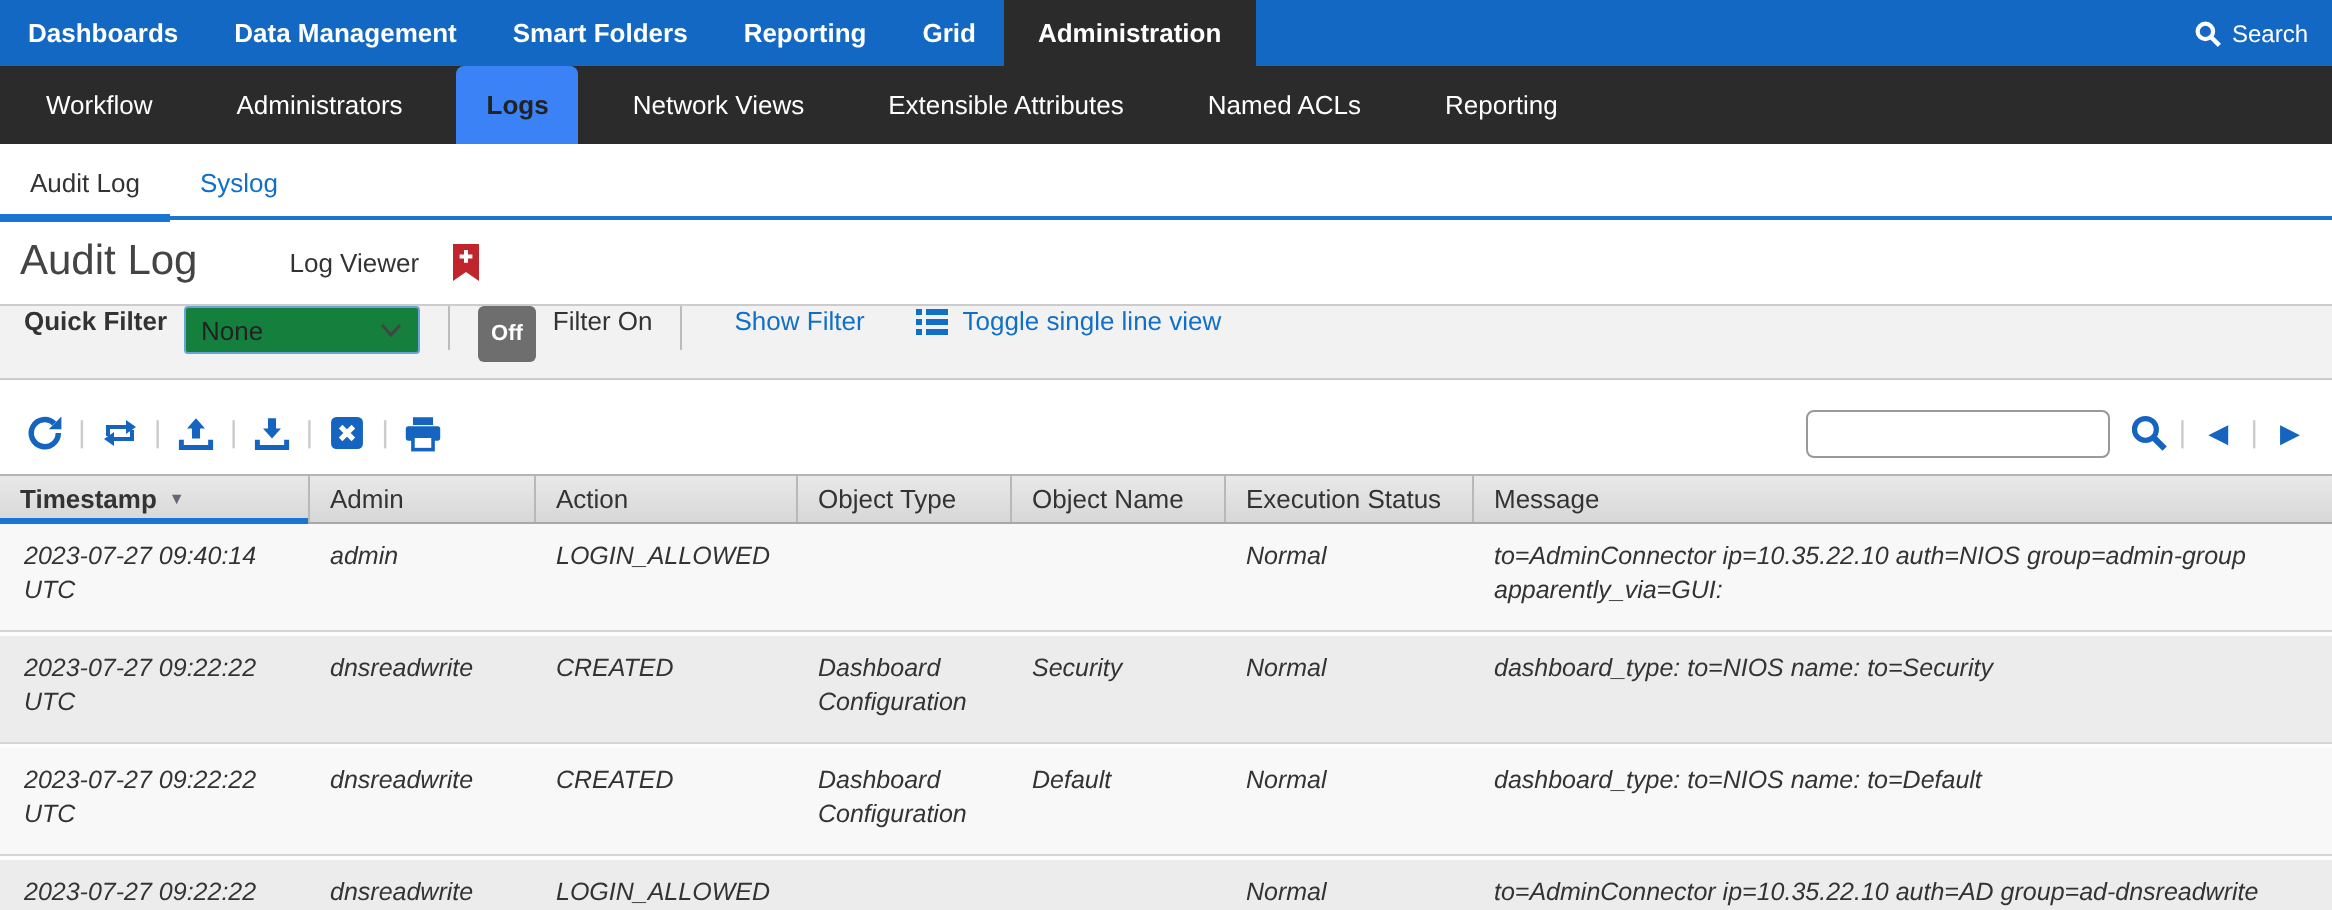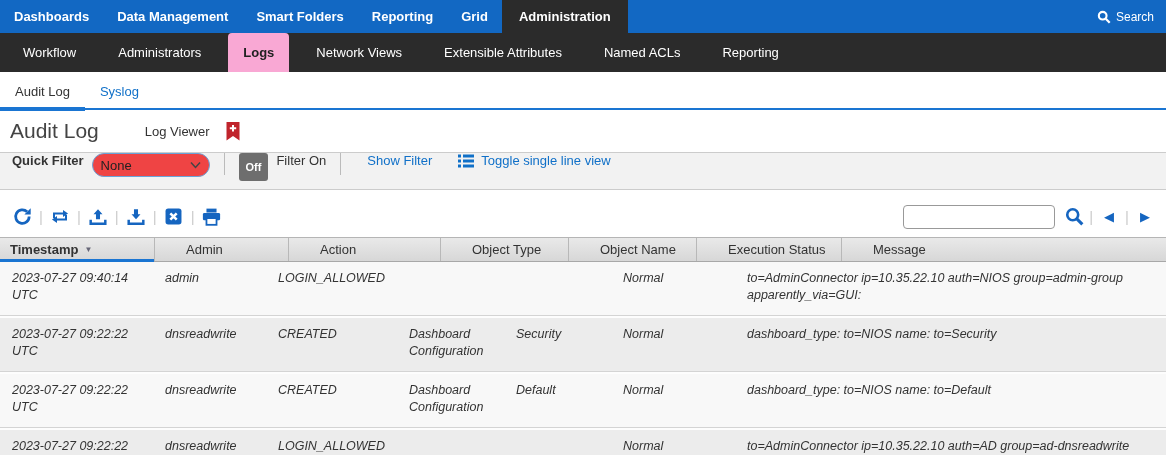--- a/index.html
+++ b/index.html
@@ -12,39 +12,39 @@
                  font-size:13px; font-weight:bold; cursor:pointer; }
   .topnav-item.active { background:#2b2b2b; padding:0 17px; }
   .topnav-spacer { flex:1; }
   .topnav-search { display:flex; align-items:center; gap:5px; padding:0 12px; color:#fff;
                    font-size:12px; cursor:pointer; }
 
   
   .subnav { height:39px; background:#2b2b2b; display:flex; align-items:stretch; padding-left:2px; }
   .subnav-item { display:flex; align-items:center; padding:0 15px; margin:0 6px; color:#fff;
                  font-size:13px; cursor:pointer; white-space:nowrap; }
-  .subnav-item.active { background:#f9a8d4; color:#222; font-weight:bold;
+  .subnav-item.active { background:#3b82f6; color:#222; font-weight:bold;
                         border-radius:4px 4px 0 0; }
 
   
   .tabstrip { height:38px; display:flex; align-items:flex-end; border-bottom:2px solid #1a75d2; }
   .tab { font-size:13px; padding:8px 15px 9px 15px; cursor:pointer; color:#1070c8; }
   .tab.active { color:#333; border-bottom:4px solid #1a75d2; margin-bottom:-3px; padding-bottom:8px; }
 
   
   .title-row { height:42px; display:flex; align-items:center; padding-left:10px; }
   .page-title { font-size:21px; font-weight:400; color:#444; }
   .subtitle { font-size:13px; color:#333; margin-left:46px; }
   .bookmark { margin-left:16px; display:flex; align-items:center; cursor:pointer; }
 
   
   .filter-bar { height:38px; background:#f2f2f2; border-top:1px solid #ccc; border-bottom:1px solid #ccc;
                 display:flex; align-items:flex-start; padding-left:12px; font-size:13px; }
   .qf-label { font-weight:bold; margin-right:8px; }
-  .select { width:118px; height:24px; background:#ef4444; border:1px solid #6aa3d8; border-radius:12px;
+  .select { width:118px; height:24px; background:#15803d; border:1px solid #6aa3d8; border-radius:2px;
             display:flex; align-items:center; justify-content:space-between;
             padding:0 8px; cursor:pointer; font-size:13px; color:#222; }
   .vdiv { width:1px; height:22px; background:#bbb; margin:0 14px; }
   .off-btn { background:#6e6e6e; color:#fff; font-size:11px; font-weight:bold;
              padding:8px 7px; border-radius:3px; border:none; cursor:pointer; }
   .filter-on { margin-left:8px; color:#333; }
   .link { color:#1070c8; cursor:pointer; text-decoration:none; }
   .toggle-view { display:flex; align-items:center; gap:7px; margin-left:26px; cursor:pointer; }
 
   
@@ -54,21 +54,21 @@
   .toolbar-spacer { flex:1; }
   .search-input { width:152px; height:24px; border:1px solid #999; border-radius:4px;
                   font-size:12px; padding:0 6px; outline:none; font-family:"Liberation Sans",sans-serif; }
   .pager-glyph { color:#1565c0; font-size:13px; cursor:pointer; padding:0 6px; }
   .mag-btn { cursor:pointer; display:flex; align-items:center; margin-left:10px; }
 
   
   .grid-head, .grid-row { display:grid;
       grid-template-columns:155px 113px 131px 107px 107px 124px 1fr; }
   .grid-head { height:25px; background:linear-gradient(#e9e9e9,#d7d7d7);
-               border-top:1px solid #b5b5b5; border-bottom:1px solid #a8a8a8;gap:21px; }
+               border-top:1px solid #b5b5b5; border-bottom:1px solid #a8a8a8; }
   .th { font-size:13px; display:flex; align-items:center; padding-left:10px;
         border-right:1px solid #b8b8b8; position:relative; cursor:pointer; white-space:nowrap; }
   .th:last-child { border-right:none; }
   .th.sorted { font-weight:bold; }
   .th.sorted::after { content:""; position:absolute; left:0; right:0; bottom:-1px; height:3px;
                       background:#1a75d2; }
   .sort-arrow { font-size:8px; color:#667; margin-left:6px; }
   .grid-row { height:56px; border-bottom:2px solid #fdfdfd; box-shadow:inset 0 -1px 0 #d4d4d4;font-style:italic; }
   .grid-row.odd { background:#f8f8f8; }
   .grid-row.even { background:#ececec; }

